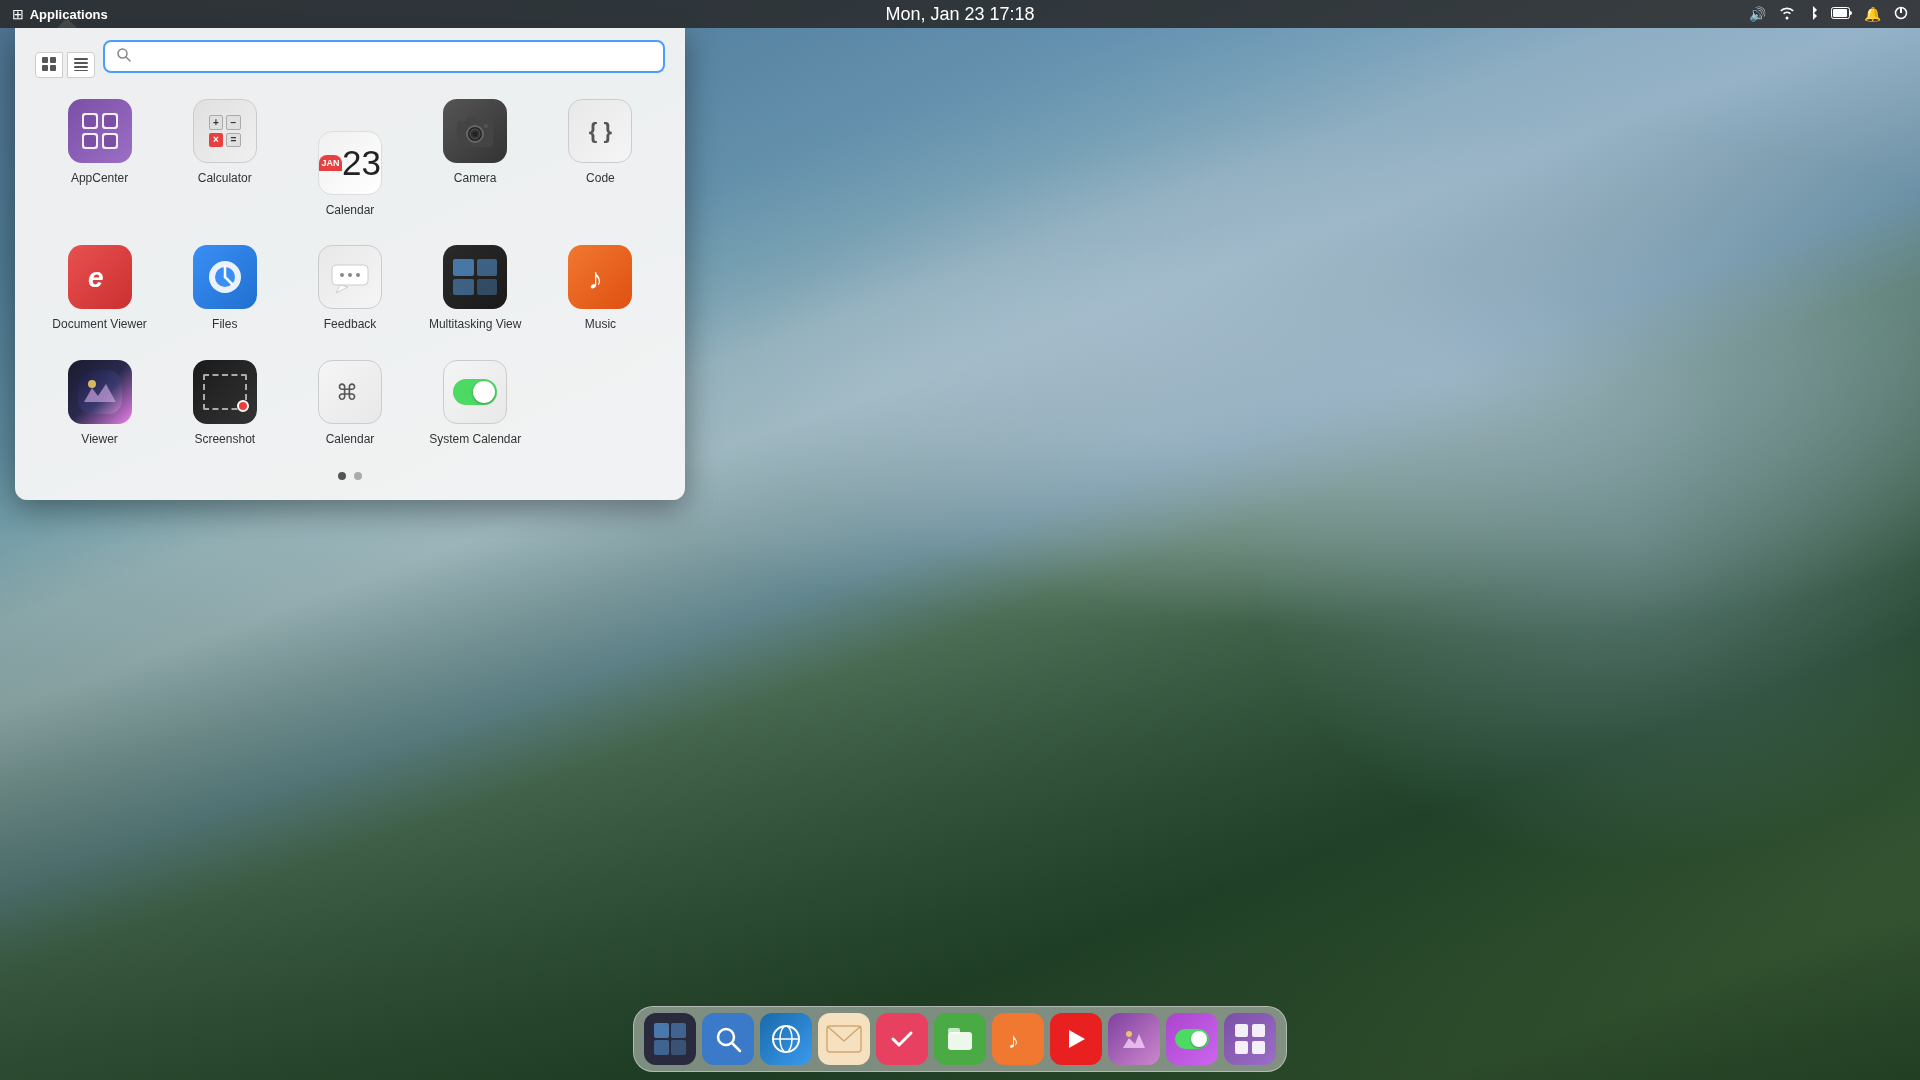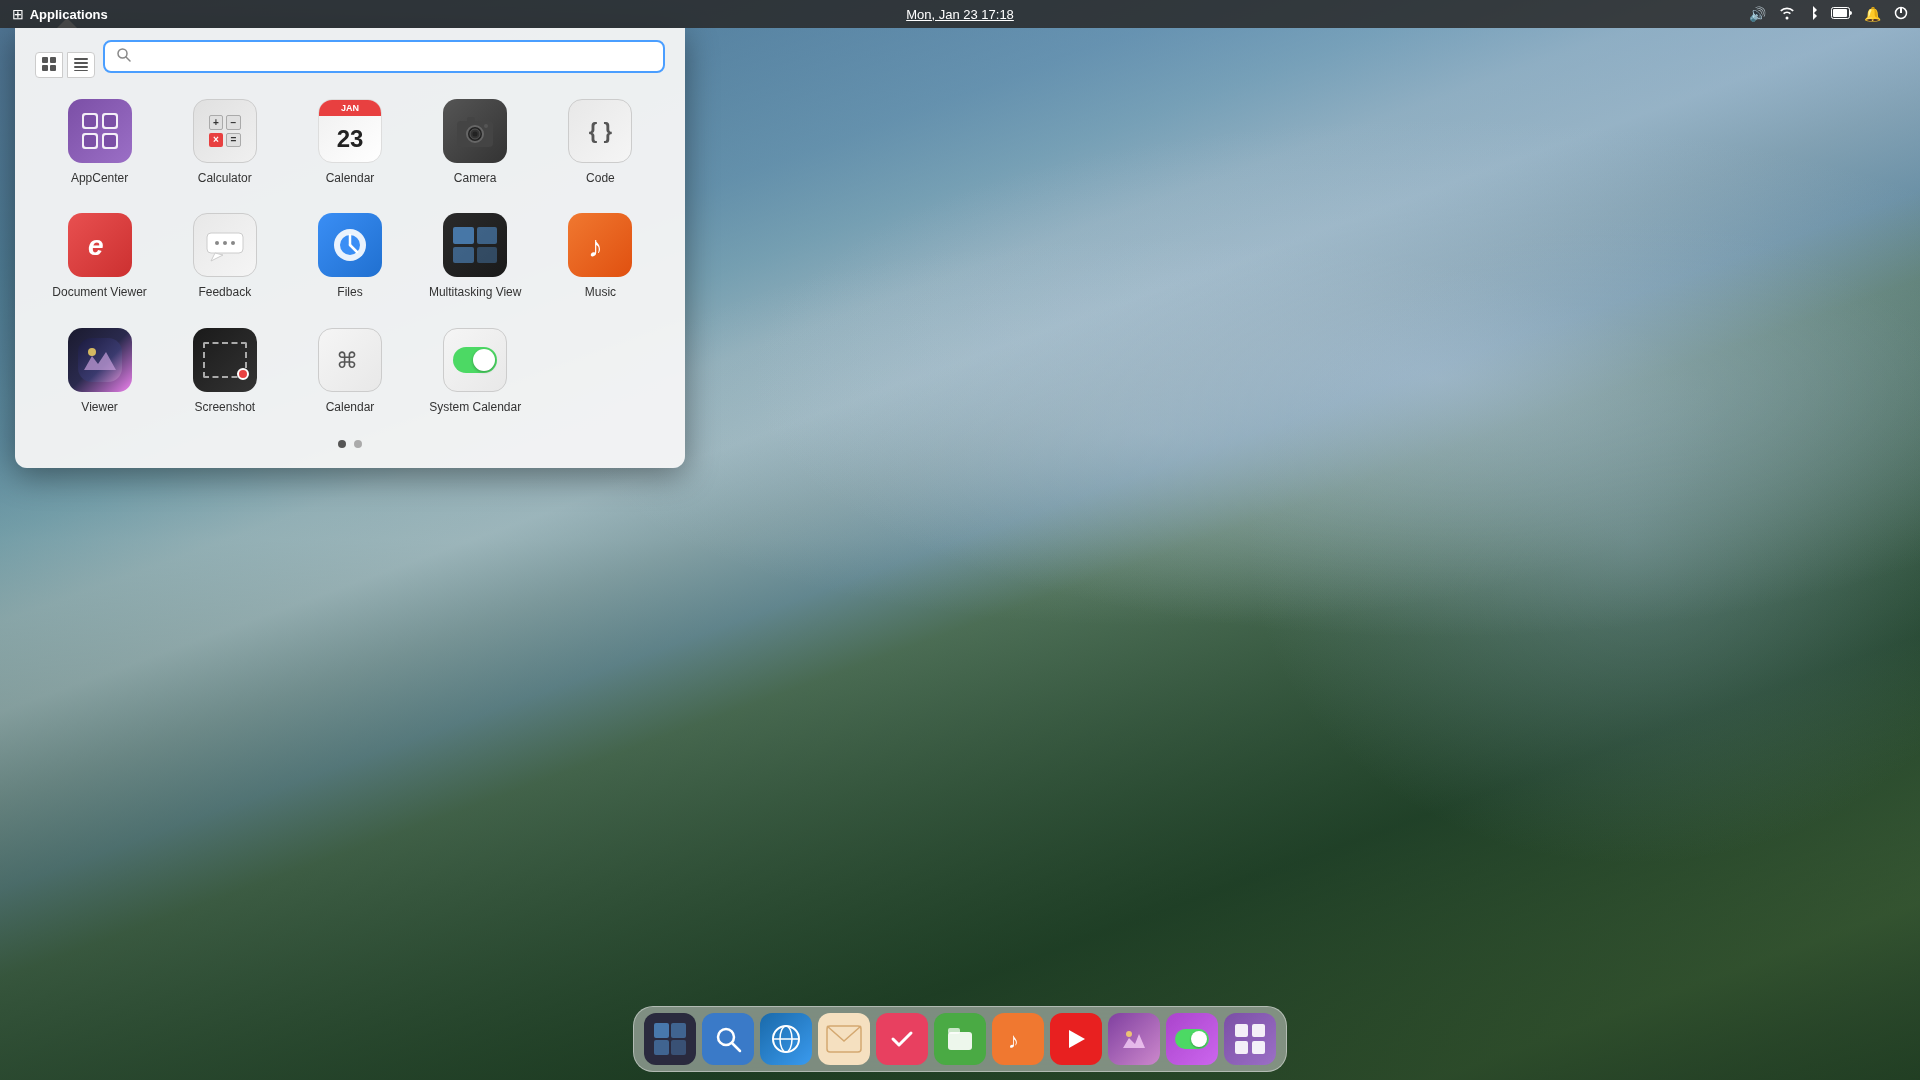--- a/index.html
+++ b/index.html
@@ -69,25 +69,24 @@
     #topbar-left {
       display: flex;
       align-items: center;
       gap: 6px;
       color: white;
       font-size: 13px;
     }
 
     #topbar-center {
       color: white;
-      font-size: 13px;
+      font-size: 18px;
       position: absolute;
       left: 50%;
       transform: translateX(-50%);
-      text-decoration: underline;
     }
 
     #topbar-right {
       display: flex;
       align-items: center;
       gap: 12px;
       color: white;
       font-size: 13px;
     }
 
@@ -497,24 +496,24 @@
             <div style="background:#e0e0e0;border:1px solid #aaa;border-radius:2px;display:flex;align-items:center;justify-content:center;font-size:10px;font-weight:bold;color:#333;">+</div>
             <div style="background:#e0e0e0;border:1px solid #aaa;border-radius:2px;display:flex;align-items:center;justify-content:center;font-size:10px;font-weight:bold;color:#333;">−</div>
             <div style="background:#e84040;border-radius:2px;display:flex;align-items:center;justify-content:center;font-size:10px;font-weight:bold;color:white;">×</div>
             <div style="background:#e0e0e0;border:1px solid #aaa;border-radius:2px;display:flex;align-items:center;justify-content:center;font-size:10px;font-weight:bold;color:#333;">=</div>
           </div>
         </div>
         <span class="app-label">Calculator</span>
       </div>
 
       <div class="app-item">
-        <div class="app-icon-wrap icon-calendar" style="flex-direction:column;padding:0;overflow:hidden;">
+        <div class="app-icon-wrap icon-calendar" style="padding:0;overflow:hidden;margin-top:32px;">
           <div style="background:#e84040;color:white;font-size:9px;font-weight:bold;width:100%;text-align:center;padding:3px 0;border-radius:8px 8px 0 0;">JAN</div>
           <div style="flex:1;display:flex;align-items:center;justify-content:center;">
-            <span style="font-size:24px;font-weight:bold;color:#222;">23</span>
+            <span style="font-size:35px;font-weight:normal;color:#222;">23</span>
           </div>
         </div>
         <span class="app-label">Calendar</span>
       </div>
 
       <div class="app-item">
         <div class="app-icon-wrap icon-camera">
           <svg width="44" height="44" viewBox="0 0 44 44">
             <rect x="4" y="12" width="36" height="26" rx="4" fill="#444"></rect>
             <circle cx="22" cy="25" r="8" fill="#222" stroke="#666" stroke-width="2"></circle>
@@ -537,42 +536,42 @@
       <div class="app-item">
         <div class="app-icon-wrap icon-document">
           <svg width="44" height="44" viewBox="0 0 44 44">
             <text x="10" y="32" font-size="28" fill="white" font-style="italic" font-weight="bold">e</text>
           </svg>
         </div>
         <span class="app-label">Document Viewer</span>
       </div>
 
       <div class="app-item">
+        <div class="app-icon-wrap icon-files">
+          <svg width="44" height="44" viewBox="0 0 44 44">
+            <circle cx="22" cy="22" r="16" fill="white" opacity="0.9"></circle>
+            <circle cx="22" cy="22" r="10" fill="#3a8ef5"></circle>
+            <line x1="22" y1="12" x2="22" y2="22" stroke="white" stroke-width="2.5" stroke-linecap="round"></line>
+            <line x1="22" y1="22" x2="29" y2="29" stroke="white" stroke-width="2.5" stroke-linecap="round"></line>
+          </svg>
+        </div>
+        <span class="app-label">Files</span>
+      </div>
+
+      <div class="app-item">
         <div class="app-icon-wrap icon-feedback">
           <svg width="44" height="44" viewBox="0 0 44 44">
             <rect x="4" y="10" width="36" height="20" rx="4" fill="white" stroke="#ccc" stroke-width="1"></rect>
             <path d="M12 30 L8 38 L20 32 Z" fill="white" stroke="#ccc" stroke-width="1"></path>
             <circle cx="14" cy="20" r="2" fill="#888"></circle>
             <circle cx="22" cy="20" r="2" fill="#888"></circle>
             <circle cx="30" cy="20" r="2" fill="#888"></circle>
           </svg>
         </div>
         <span class="app-label">Feedback</span>
-      </div>
-
-      <div class="app-item">
-        <div class="app-icon-wrap icon-files">
-          <svg width="44" height="44" viewBox="0 0 44 44">
-            <circle cx="22" cy="22" r="16" fill="white" opacity="0.9"></circle>
-            <circle cx="22" cy="22" r="10" fill="#3a8ef5"></circle>
-            <line x1="22" y1="12" x2="22" y2="22" stroke="white" stroke-width="2.5" stroke-linecap="round"></line>
-            <line x1="22" y1="22" x2="29" y2="29" stroke="white" stroke-width="2.5" stroke-linecap="round"></line>
-          </svg>
-        </div>
-        <span class="app-label">Files</span>
       </div>
 
 
       <div class="app-item">
         <div class="app-icon-wrap icon-multitasking">
           <div class="multi-grid">
             <div class="multi-cell" style="background:rgba(80,140,200,0.8)"></div>
             <div class="multi-cell" style="background:rgba(80,140,200,0.6)"></div>
             <div class="multi-cell" style="background:rgba(80,140,200,0.6)"></div>
             <div class="multi-cell" style="background:rgba(80,140,200,0.4)"></div>

